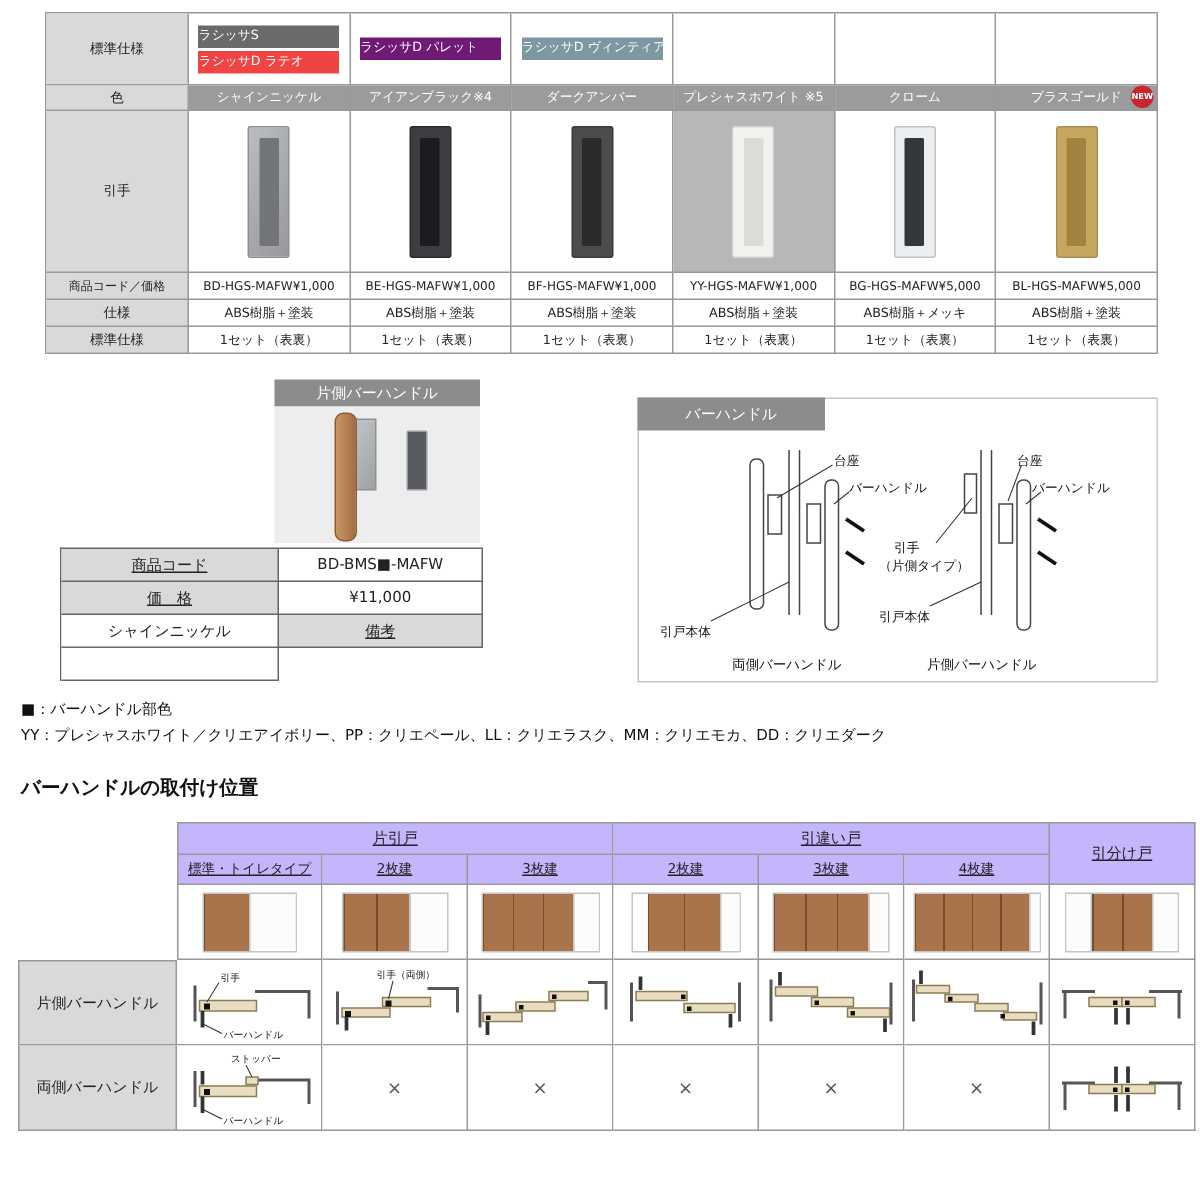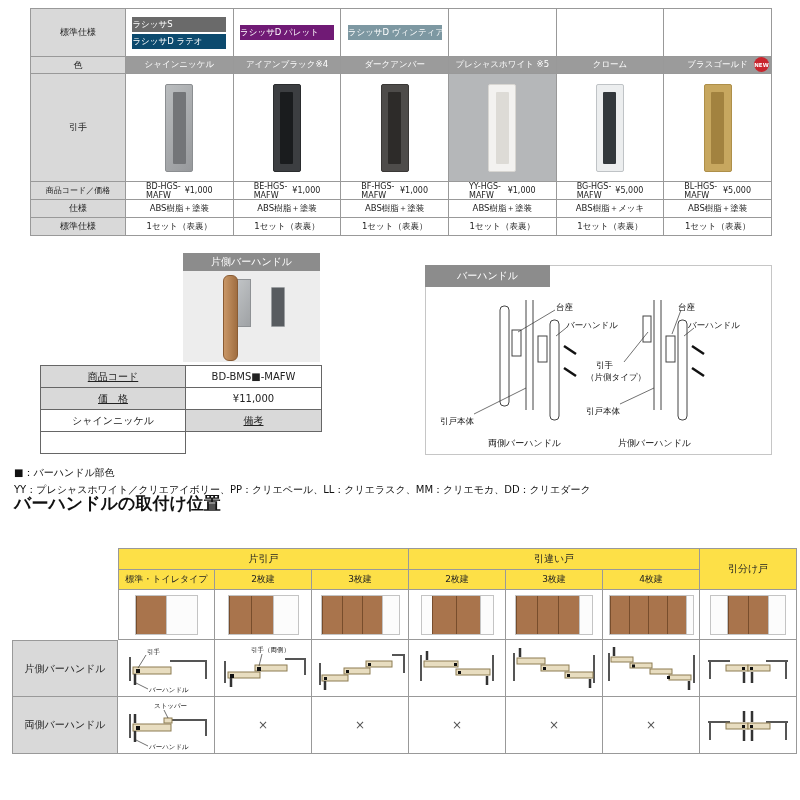--- a/index.html
+++ b/index.html
@@ -11,28 +11,28 @@
           grid-template-rows:48px 17px 108px 18px 18px 18px;
           border-top:1px solid #999;border-left:1px solid #999;background:#fff;}
   .tc{border-right:1px solid #999;border-bottom:1px solid #999;display:flex;
       align-items:center;justify-content:center;font-size:9px;position:relative;box-sizing:border-box;}
   .lbl{background:#d9d9d9;color:#222;}
   .lbl-sm{font-size:8px;}
   .badges{flex-direction:column;gap:2px;}
   .badge{display:block;width:88%;height:15px;line-height:15px;text-align:left;
          color:#fff;font-size:8.5px;white-space:nowrap;}
   .b-s{background:#6a6a6a;}
-  .b-lateo{background:#0c4a6e;}
+  .b-lateo{background:#ef4444;}
   .b-palette{background:#701a75;}
   .b-vintia{background:#7d98a2;}
   .crow{background:#9b9b9b;color:#fff;font-size:8.5px;white-space:nowrap;}
   .newbadge{position:absolute;right:2px;top:0px;width:15px;height:15px;border-radius:50%;
             background:#c9252d;color:#fff;font-size:5.5px;font-weight:bold;
             display:flex;align-items:center;justify-content:center;}
-  .cp{justify-content:flex-end;padding:0 20px;font-size:8px;}
+  .cp{justify-content:center;padding:0 4px;font-size:8px;}
   .cell-gray{background:#b5b7b9;}
   
   .plate{width:26px;height:86px;border-radius:2px;display:flex;align-items:center;justify-content:center;}
   .recess{width:13px;height:72px;border-radius:1px;}
   .h1 .plate{background:linear-gradient(120deg,#babdbf,#97999c);border:1px solid #8b8e91;}
   .h1 .recess{background:#737578;}
   .h2 .plate{background:#3c3e41;border:1px solid #2a2c2e;}
   .h2 .recess{background:#1a1c1e;}
   .h3 .plate{background:#4e4c4a;border:1px solid #3a3836;}
   .h3 .recess{background:#2d2b29;}
@@ -65,27 +65,27 @@
   .bh-hd{left:425px;top:265px;width:125px;height:22px;}
   .bh-box svg{position:absolute;left:0;top:22px;}
   .dln{stroke:#444;stroke-width:1;fill:none;}
   .dbar{fill:#fff;stroke:#444;stroke-width:1;}
   .dthick{stroke:#111;stroke-width:2.5;}
   .dtx{font-size:8.5px;fill:#111;}
   .dcap{font-size:9px;fill:#111;}
   
   .note{position:absolute;left:14px;font-size:10px;color:#111;white-space:nowrap;}
   
-  .btitle{position:absolute;left:14px;top:492px;font-size:17px;font-weight:bold;color:#111;}
+  .btitle{position:absolute;left:14px;top:516px;font-size:13px;font-weight:bold;color:#111;}
   .btable{position:absolute;left:12px;top:548px;width:781px;display:grid;
           grid-template-columns:106px repeat(7,1fr);
           grid-template-rows:22px 20px 50px 57px 57px;background:#fff;}
   .bc{border-right:1px solid #999;border-bottom:1px solid #999;display:flex;
       align-items:center;justify-content:center;box-sizing:border-box;font-size:10px;background:#fff;}
-  .bhdr{background:#fde047;}
+  .bhdr{background:#c4b5fd;text-decoration:underline;}
   .bt-top{border-top:1px solid #999;}
   .bt-left{border-left:1px solid #999;}
   .c-empty{grid-area:1/1/4/2;border:none;background:#fff;}
   .g-kata{grid-area:1/2/2/5;}
   .g-hiki{grid-area:1/5/2/8;}
   .g-wake{grid-area:1/8/3/9;}
   .sub{font-size:9px;}
   .rowlbl{background:#d9d9d9;font-size:10px;}
   .cross{font-size:12px;color:#555;}
   

